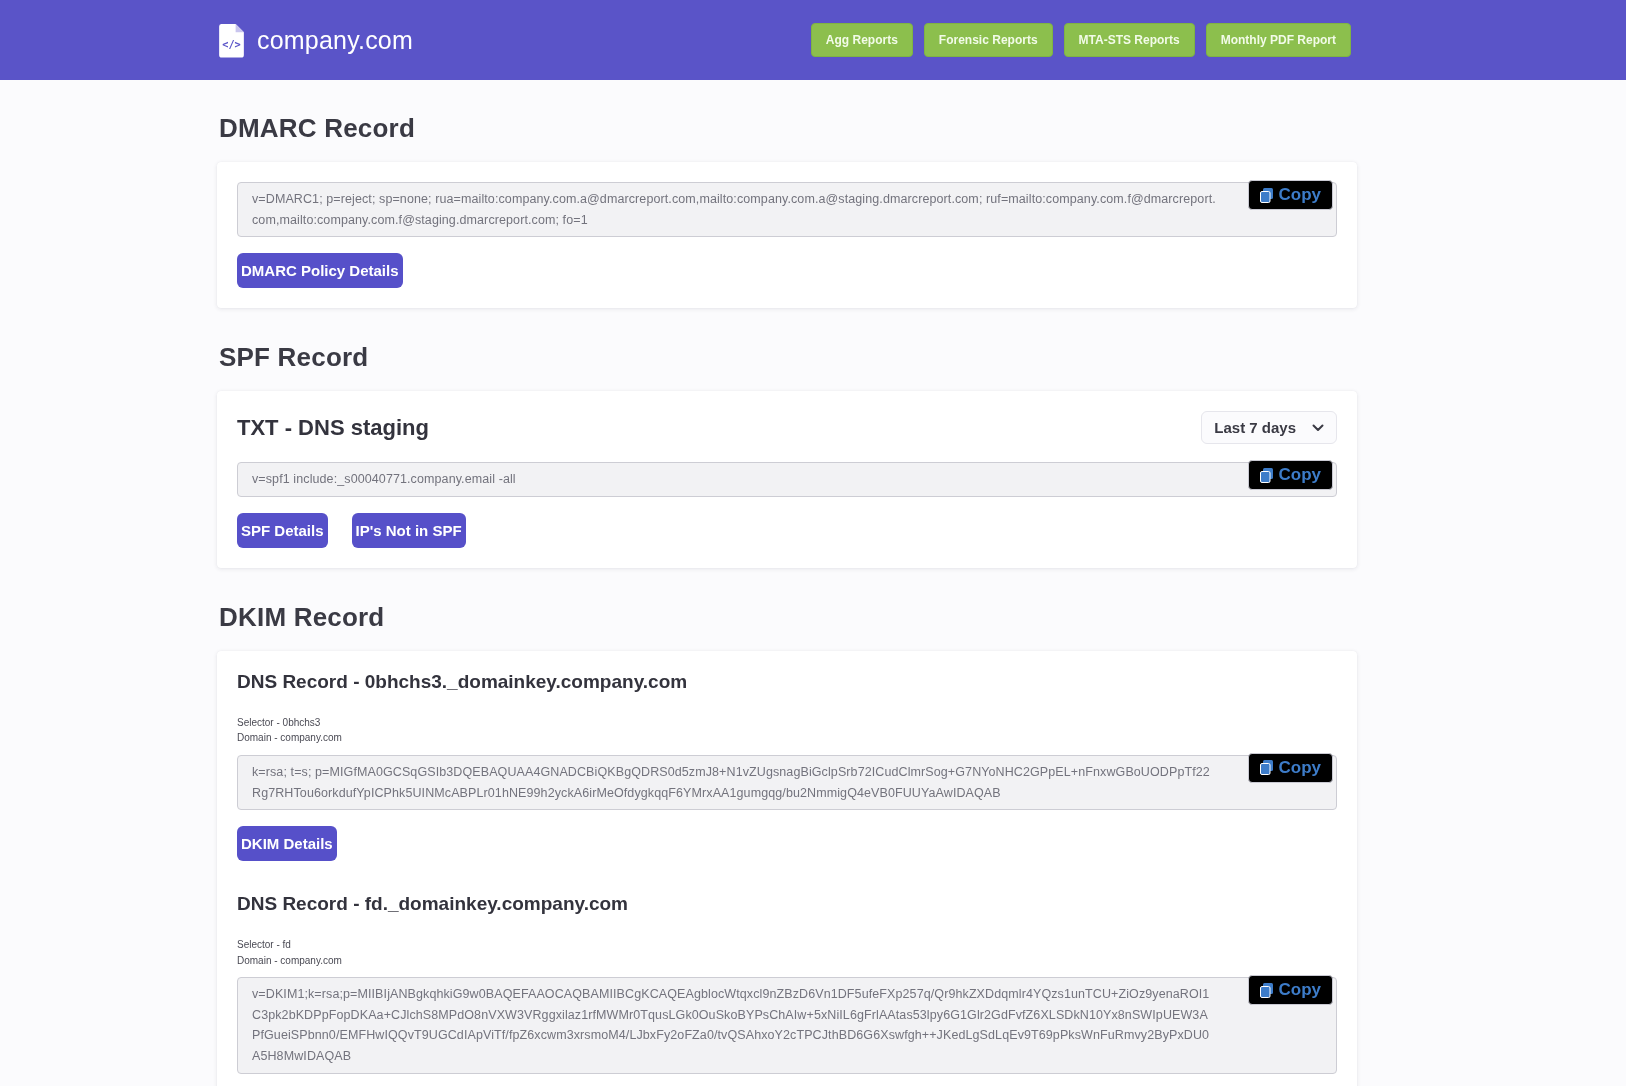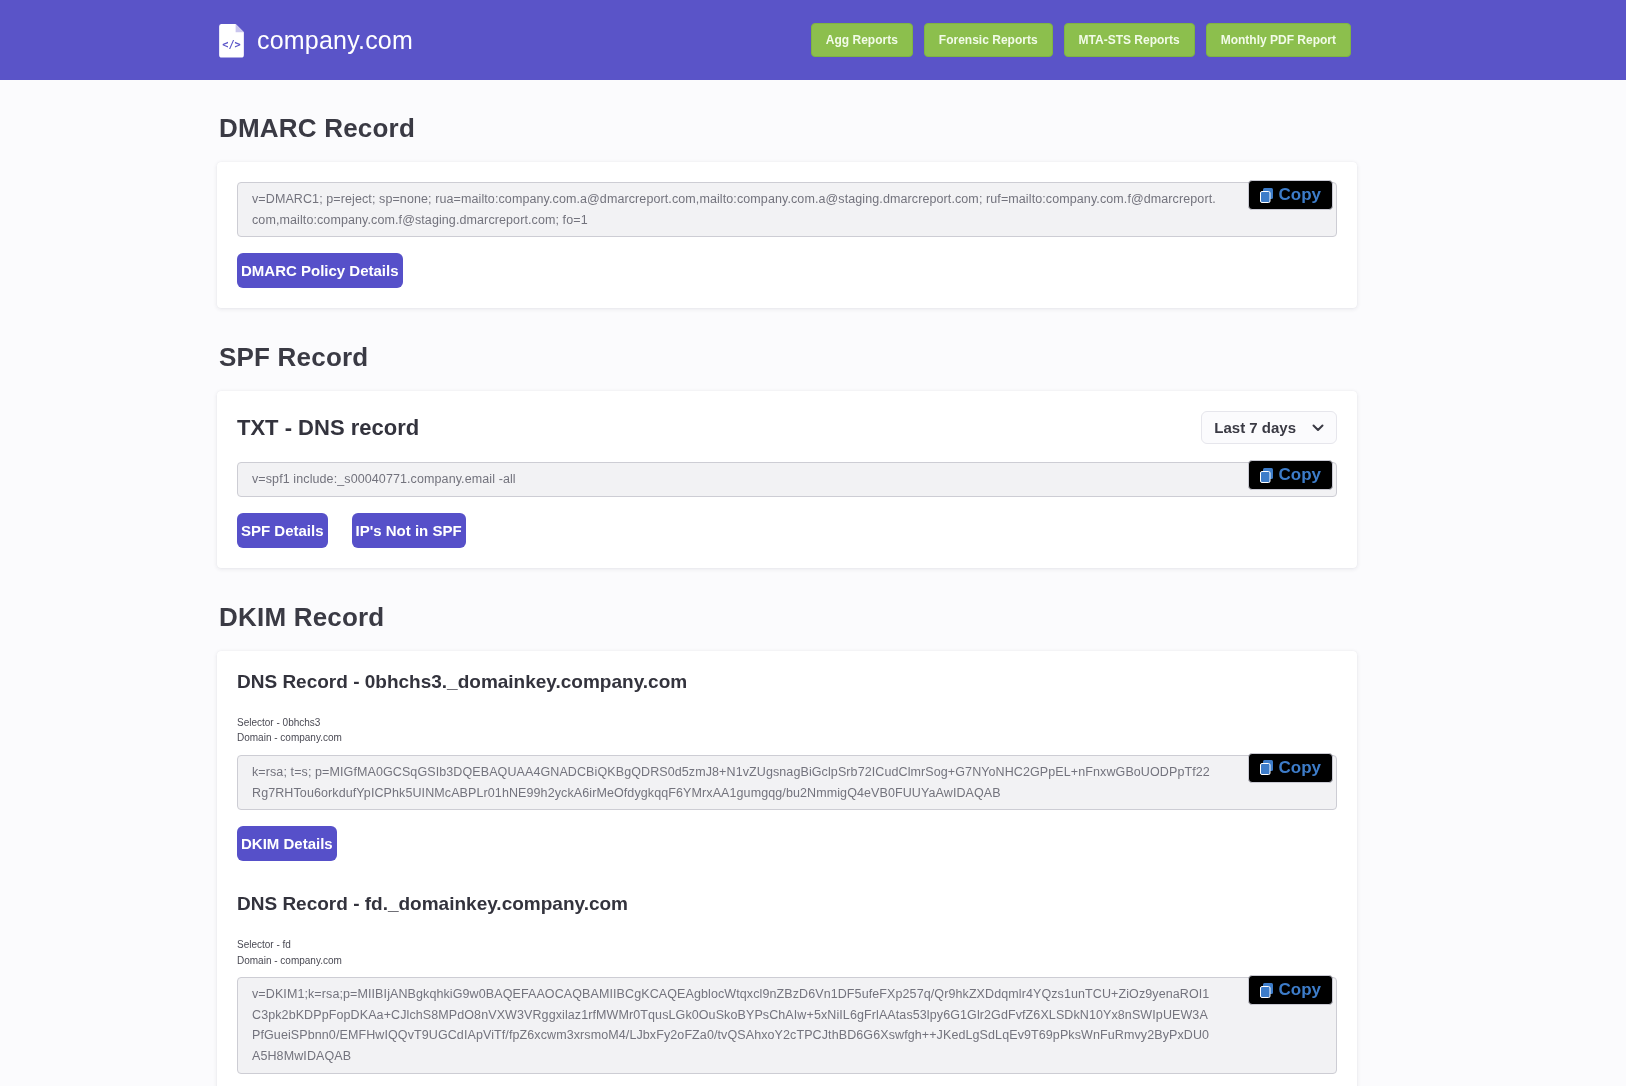--- a/index.html
+++ b/index.html
@@ -120,21 +120,21 @@
         </span>
         <span>Copy</span>
       </button>
     </div>
     <button class="btn-primary mt16">DMARC Policy Details</button>
   </section>
 
   <h2 class="section-title spaced">SPF Record</h2>
   <section class="card">
     <div class="card-head">
-      <h3 class="card-title">TXT - DNS record</h3>
+      <h3 class="card-title">TXT - DNS staging</h3>
       <button class="period-btn">
         <span>Last 7 days</span>
         <span style="display:inline-flex;">
           <svg viewBox="0 0 12 8" width="12" height="8" aria-hidden="true">
             <path d="M1.5 1.5 L6 6 L10.5 1.5" fill="none" stroke="#3a3a44" stroke-width="2" stroke-linecap="round" stroke-linejoin="round"></path>
           </svg>
         </span>
       </button>
     </div>
     <div class="record-box">

